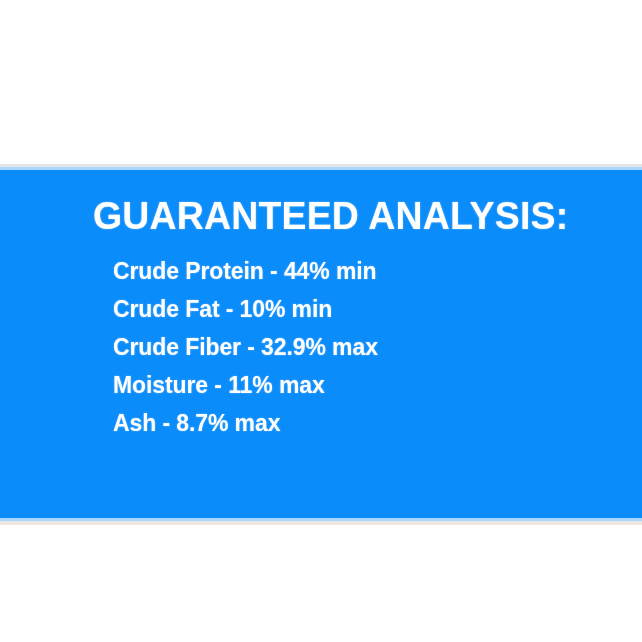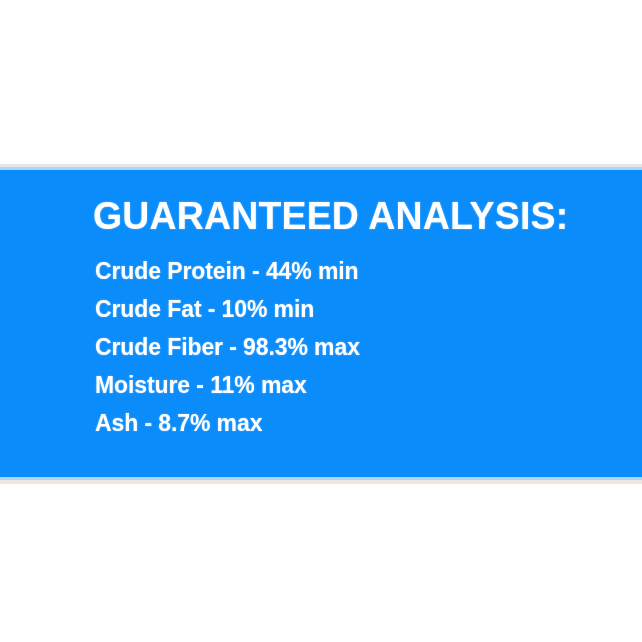--- a/index.html
+++ b/index.html
@@ -49,21 +49,21 @@
   .edge-gray-bottom {
     height: 4px;
     width: 100%;
     background: #ece7e2;
     flex: none;
   }
 
   
   .banner {
     width: 100%;
-    height: 307px;
+    height: 348px;
     background: #0b8cfb;
     flex: none;
     box-sizing: border-box;
     padding: 26px 0 0 93px;
     position: relative;
   }
 
   .banner-title {
     color: #ffffff;
     font-family: "Liberation Sans", sans-serif;
@@ -86,21 +86,21 @@
 
   .analysis-item {
     color: #ffffff;
     font-family: "Liberation Sans", sans-serif;
     font-weight: bold;
     font-size: 23px;
     line-height: 38px;
     letter-spacing: -0.1px;
     white-space: nowrap;
     text-shadow: 0 0 2px rgba(255,255,255,0.4);
-    margin-left: 2px;
+    margin-left: 20px;
   }
 
   
   .bottom-space {
     flex: 1 1 auto;
     width: 100%;
     background: #ffffff;
   }
 </style>
 </head>
@@ -113,21 +113,21 @@
   <div class="edge-gray"></div>
   <div class="edge-paleblue"></div>
 
   <div class="banner">
 
     <h1 class="banner-title">GUARANTEED ANALYSIS:</h1>
 
     <ul class="analysis-list">
       <li class="analysis-item">Crude Protein - 44% min</li>
       <li class="analysis-item">Crude Fat - 10% min</li>
-      <li class="analysis-item">Crude Fiber - 98.3% max</li>
+      <li class="analysis-item">Crude Fiber - 32.9% max</li>
       <li class="analysis-item">Moisture - 11% max</li>
       <li class="analysis-item">Ash - 8.7% max</li>
     </ul>
 
   </div>
 
   <div class="edge-paleblue"></div>
   <div class="edge-gray-bottom"></div>
 
   <div class="bottom-space"></div>

